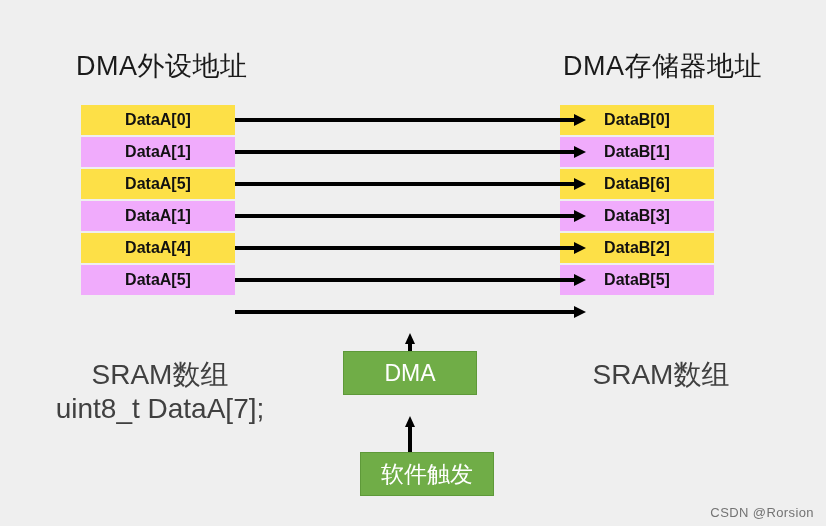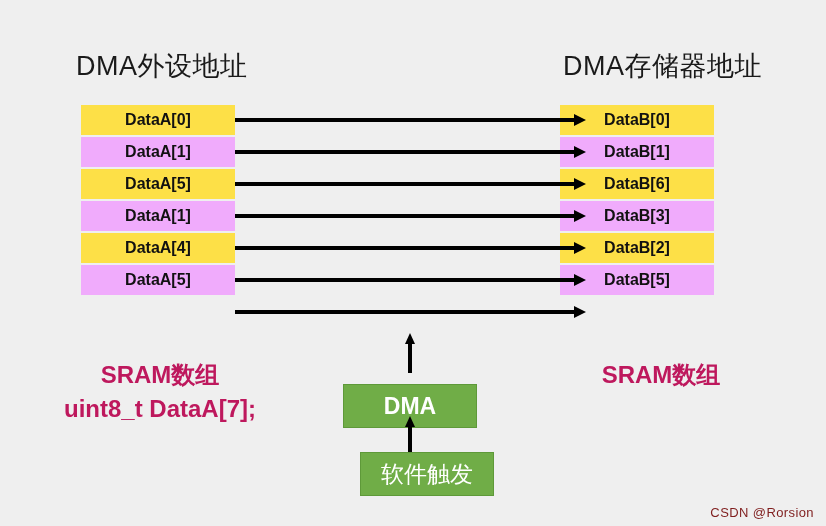--- a/index.html
+++ b/index.html
@@ -77,47 +77,46 @@
     width: 0;
     height: 0;
     border-top: 6px solid transparent;
     border-bottom: 6px solid transparent;
     border-left: 12px solid #000;
   }
 
   
   .caption {
     position: absolute;
-    font-size: 24px;
-    color: #be185d;
+    font-size: 28px;
+    color: #404040;
     text-align: center;
     line-height: 34px;
     white-space: nowrap;
-    font-weight: bold;
   }
   #caption-left  { left: 40px;  top: 358px; width: 240px; }
   #caption-right { left: 540px; top: 358px; width: 242px; }
   .caption .line1 { display: block; }
   .caption .line2 { display: block; }
 
   
   .green-box {
     position: absolute;
     width: 134px;
     height: 44px;
     background: #70ad47;
     border: 1px solid #5e9939;
     box-sizing: border-box;
     color: #ffffff;
     font-size: 23px;
     line-height: 42px;
     text-align: center;
     white-space: nowrap;
   }
-  #box-dma     { left: 343px; top: 384px; font-weight: bold; }
+  #box-dma     { left: 343px; top: 351px; }
   #box-trigger { left: 343px; top: 452px; margin-left: 17px; }
 
   
   .v-arrow {
     position: absolute;
     left: 405px;
     width: 10px;
   }
   .v-arrow .shaft {
     position: absolute;
@@ -140,21 +139,21 @@
   #v-arrow-top .shaft    { height: 32px; }
   #v-arrow-middle { top: 416px; height: 37px; }
   #v-arrow-middle .shaft { height: 29px; }
 
   
   #watermark {
     position: absolute;
     right: 12px;
     bottom: 6px;
     font-size: 13px;
-    color: #7f1d1d;
+    color: #737373;
     white-space: nowrap;
     letter-spacing: 0.4px;
   }
 </style>
 </head>
 <body>
 
 <div id="canvas">
 
   <div class="col-title" id="title-left">DMA外设地址</div>

